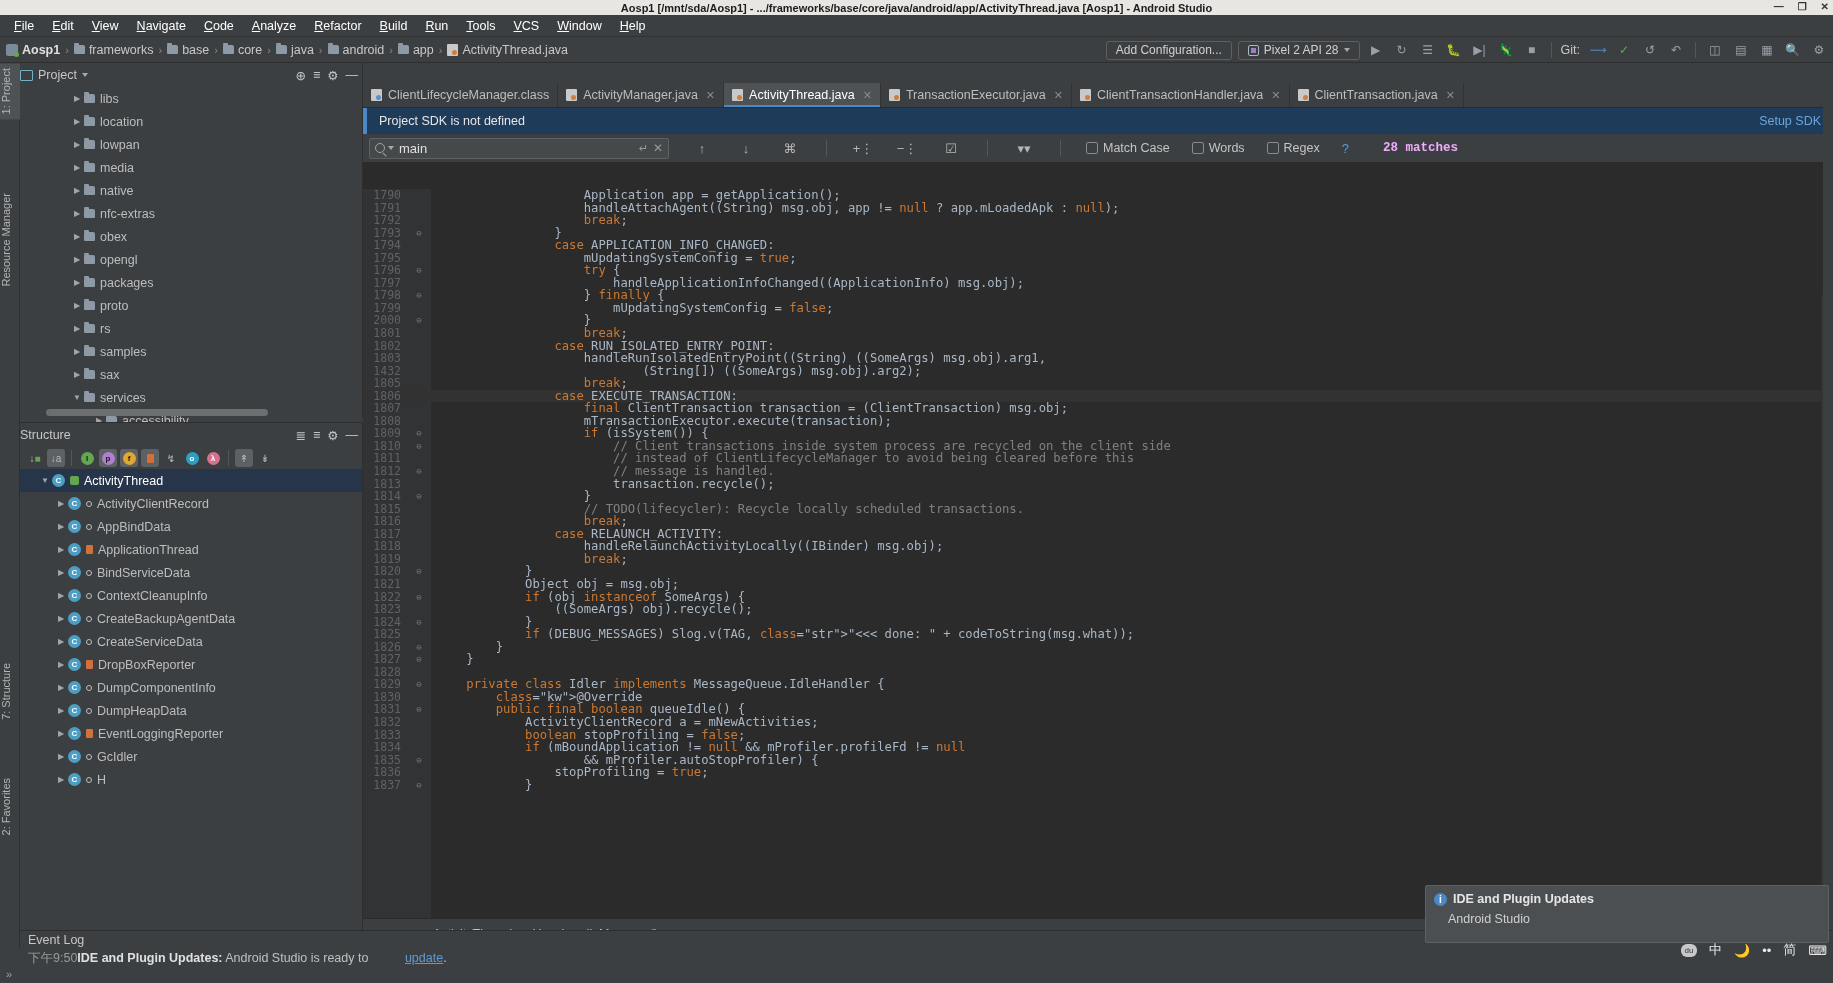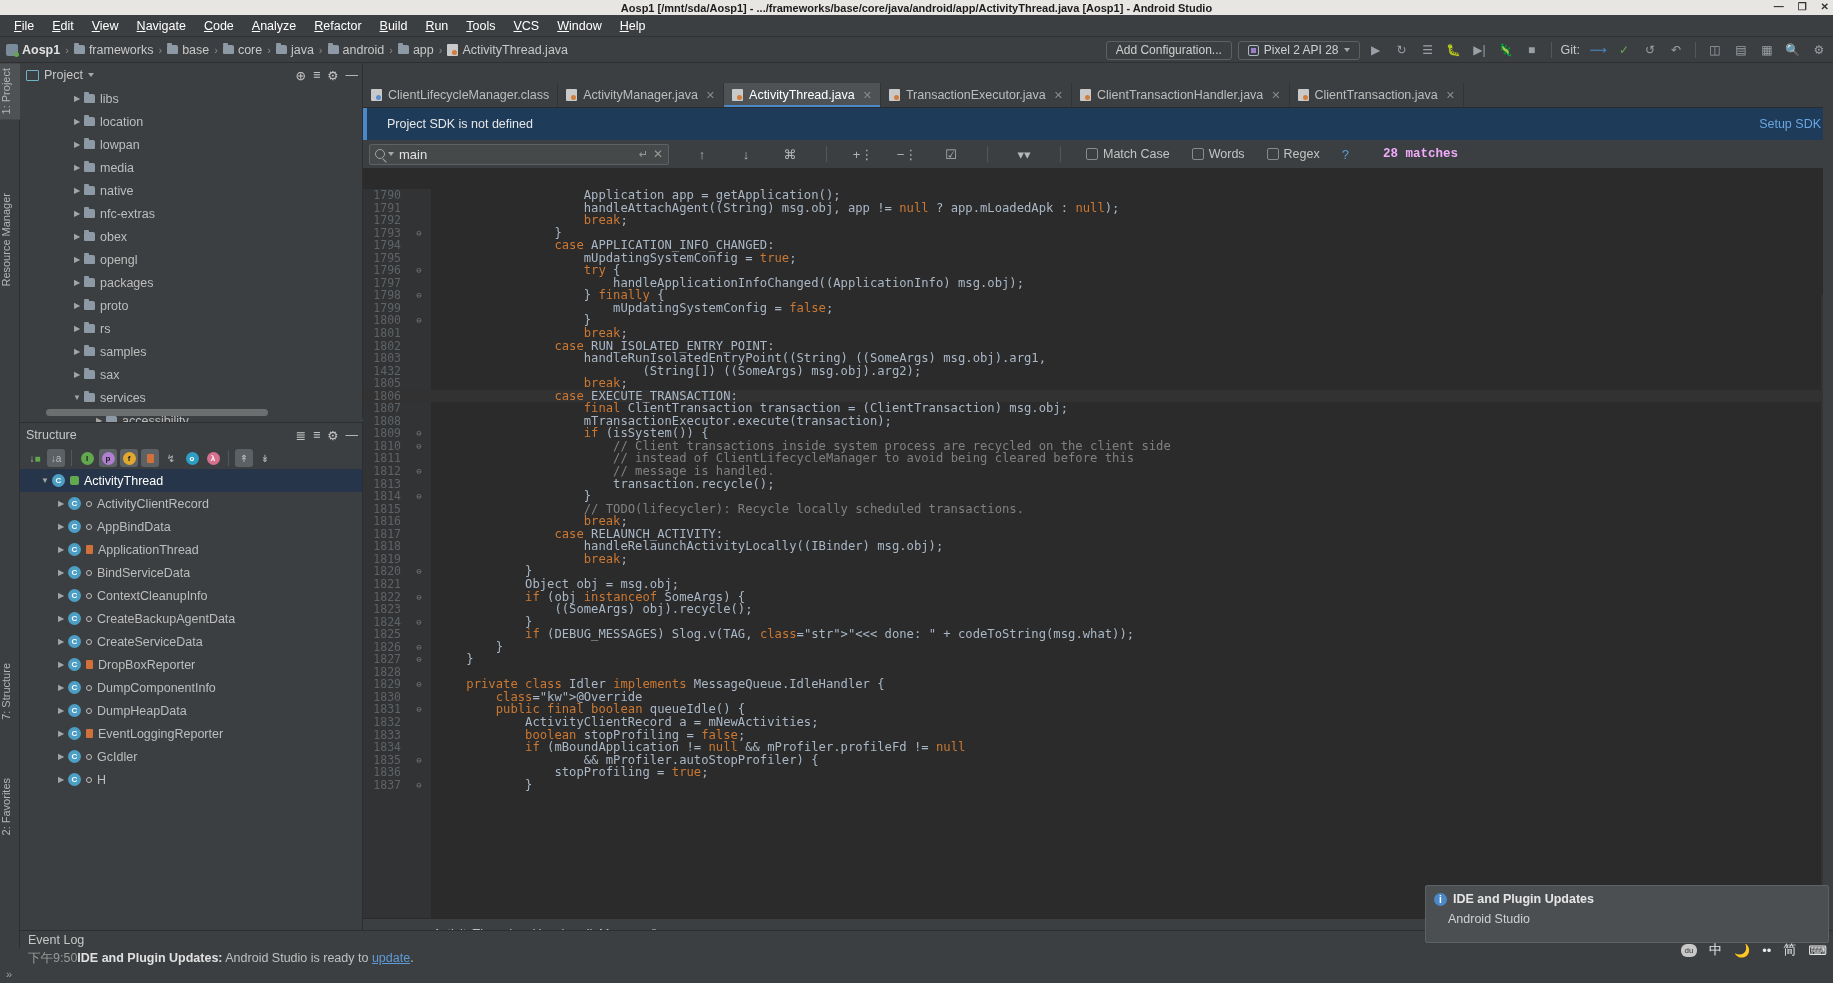--- a/index.html
+++ b/index.html
@@ -80,21 +80,21 @@
     padding: 5px 0; white-space: nowrap;
   }
   .vtab.sel { background: #4e5254; }
 
   
   .projpanel {
     position: absolute; left: 20px; top: 63px; width: 343px; height: 355px;
     background: #3c3f41; border-right: 1px solid #2e2e2e;
   }
   .panelhdr {
-    height: 24px; display: flex; align-items: center; padding: 0 6px;
+    height: 24px; display: flex; align-items: center; padding: 0 0;
     font-size: 12.5px; color: #c6c6c6; position: relative;
   }
   .panelhdr .ttl { display:flex;align-items:center;gap:5px;}
   .panelhdr .acts { position:absolute; right:4px; display:flex; gap:7px; align-items:center; }
   .winicon { width:13px;height:11px;border:1.5px solid #6fb3c9; border-radius:1px; }
   .tree { font-size: 12.5px; color: #bdbdbd; }
   .row { display: flex; align-items: center; height: 23px; padding-left: 6px; }
   .row.sel { background: #26354a; color: #ffffff; }
   .arrow { width: 14px; text-align: center; color: #a5a5a5; font-size: 8px; }
   .lbl { margin-left: 5px; }
@@ -130,22 +130,22 @@
     font-size: 12.5px; color: #bdbdbd; border-right: 1px solid #313335;
     white-space: nowrap; position: relative;}
   .tab.active { background: #4e5254; color: #ffffff; }
   .tab.active::after{content:"";position:absolute;left:0;right:0;bottom:0;height:2px;background:#4a88c7;}
   .tab .x { color: #8a8a8a; font-size: 11px; margin-left: 2px;}
   .clsicon{width:11px;height:12px;background:#c9c9c9;border-radius:1px;position:relative;}
   .clsicon::after{content:"";position:absolute;right:1px;bottom:1px;width:5px;height:5px;
     background:#5a8fd0;border-radius:50%;}
 
   .sdkbar {
-    height: 32px; background: #1e3c5a; color: #e6e6e6; display: flex; align-items: center;
-    padding-left: 20px; font-size: 12.5px; position: relative;
+    height: 26px; background: #1e3c5a; color: #e6e6e6; display: flex; align-items: center;
+    padding-left: 12px; font-size: 12.5px; position: relative;
     border-left: 4px solid #4a88c7;
   }
   .sdkbar .link { position: absolute; right: 12px; color: #6aa5e0; }
 
   .findbar {
     height: 29px; background: #3c3f41; display: flex; align-items: center;
     padding-left: 6px; gap: 22px; border-bottom: 1px solid #2b2b2b;
   }
   .findinput {
     width: 300px; height: 21px; background: #45494a; border: 1px solid #5e6264;
@@ -199,21 +199,21 @@
 
   
   .eventlog {
     position: absolute; left: 20px; right: 0; bottom: 18px; height: 35px; background: #3c3f41;
     border-top: 1px solid #2e2e2e;
   }
   .eventlog .hdr { font-size: 12.5px; color:#c6c6c6; padding: 2px 0 0 8px; }
   .eventlog .msg { font-size: 12.5px; color:#c0c0c0; padding: 3px 0 0 8px; }
   .eventlog .msg .time { color:#9a9a9a; }
   .eventlog .msg b { color:#e0e0e0; }
-  .eventlog .msg a { color:#5e9bd6; text-decoration: underline; }
+  .eventlog .msg a { color:#5e9bd6; text-decoration: underline; margin-left: 33px; }
 
   .statusbar {
     position: absolute; left:0; right:0; bottom:0; height:18px; background:#3c3f41;
     display:flex; align-items:center; padding-left:6px; font-size: 11px; color:#a0a0a0;
   }
 
   
   .notif {
     position: absolute; right: 4px; bottom: 40px; width: 404px; height: 58px;
     background: #4b4f51; border: 1px solid #5c6164; border-radius: 2px;
@@ -645,21 +645,21 @@
           <div class="cl"><span class="ln">1790</span><span class="fold"></span><span class="ctext">                    Application app = getApplication();</span></div>
           <div class="cl"><span class="ln">1791</span><span class="fold"></span><span class="ctext">                    handleAttachAgent((String) msg.obj, app != <span class="kw">null</span> ? app.mLoadedApk : <span class="kw">null</span>);</span></div>
           <div class="cl"><span class="ln">1792</span><span class="fold"></span><span class="ctext">                    <span class="kw">break</span>;</span></div>
           <div class="cl"><span class="ln">1793</span><span class="fold">⊖</span><span class="ctext">                }</span></div>
           <div class="cl"><span class="ln">1794</span><span class="fold"></span><span class="ctext">                <span class="kw">case</span> APPLICATION_INFO_CHANGED:</span></div>
           <div class="cl"><span class="ln">1795</span><span class="fold"></span><span class="ctext">                    mUpdatingSystemConfig = <span class="kw">true</span>;</span></div>
           <div class="cl"><span class="ln">1796</span><span class="fold">⊖</span><span class="ctext">                    <span class="kw">try</span> {</span></div>
           <div class="cl"><span class="ln">1797</span><span class="fold"></span><span class="ctext">                        handleApplicationInfoChanged((ApplicationInfo) msg.obj);</span></div>
           <div class="cl"><span class="ln">1798</span><span class="fold">⊖</span><span class="ctext">                    } <span class="kw">finally</span> {</span></div>
           <div class="cl"><span class="ln">1799</span><span class="fold"></span><span class="ctext">                        mUpdatingSystemConfig = <span class="kw">false</span>;</span></div>
-          <div class="cl"><span class="ln">1800</span><span class="fold">⊖</span><span class="ctext">                    }</span></div>
+          <div class="cl"><span class="ln">2000</span><span class="fold">⊖</span><span class="ctext">                    }</span></div>
           <div class="cl"><span class="ln">1801</span><span class="fold"></span><span class="ctext">                    <span class="kw">break</span>;</span></div>
           <div class="cl"><span class="ln">1802</span><span class="fold"></span><span class="ctext">                <span class="kw">case</span> RUN_ISOLATED_ENTRY_POINT:</span></div>
           <div class="cl"><span class="ln">1803</span><span class="fold"></span><span class="ctext">                    handleRunIsolatedEntryPoint((String) ((SomeArgs) msg.obj).arg1,</span></div>
           <div class="cl"><span class="ln">1432</span><span class="fold"></span><span class="ctext">                            (String[]) ((SomeArgs) msg.obj).arg2);</span></div>
           <div class="cl"><span class="ln">1805</span><span class="fold"></span><span class="ctext">                    <span class="kw">break</span>;</span></div>
           <div class="cl hl"><span class="ln">1806</span><span class="fold"></span><span class="ctext">                <span class="kw">case</span> EXECUTE_TRANSACTION:</span><span class="bulb"><span class="bulbg"></span></span></div>
           <div class="cl"><span class="ln">1807</span><span class="fold"></span><span class="ctext">                    <span class="kw">final</span> ClientTransaction transaction = (ClientTransaction) msg.obj;</span></div>
           <div class="cl"><span class="ln">1808</span><span class="fold"></span><span class="ctext">                    mTransactionExecutor.execute(transaction);</span></div>
           <div class="cl"><span class="ln">1809</span><span class="fold">⊖</span><span class="ctext">                    <span class="kw">if</span> (isSystem()) {</span></div>
           <div class="cl"><span class="ln">1810</span><span class="fold">⊖</span><span class="ctext">                        <span class="cmt">// Client transactions inside system process are recycled on the client side</span></span></div>

